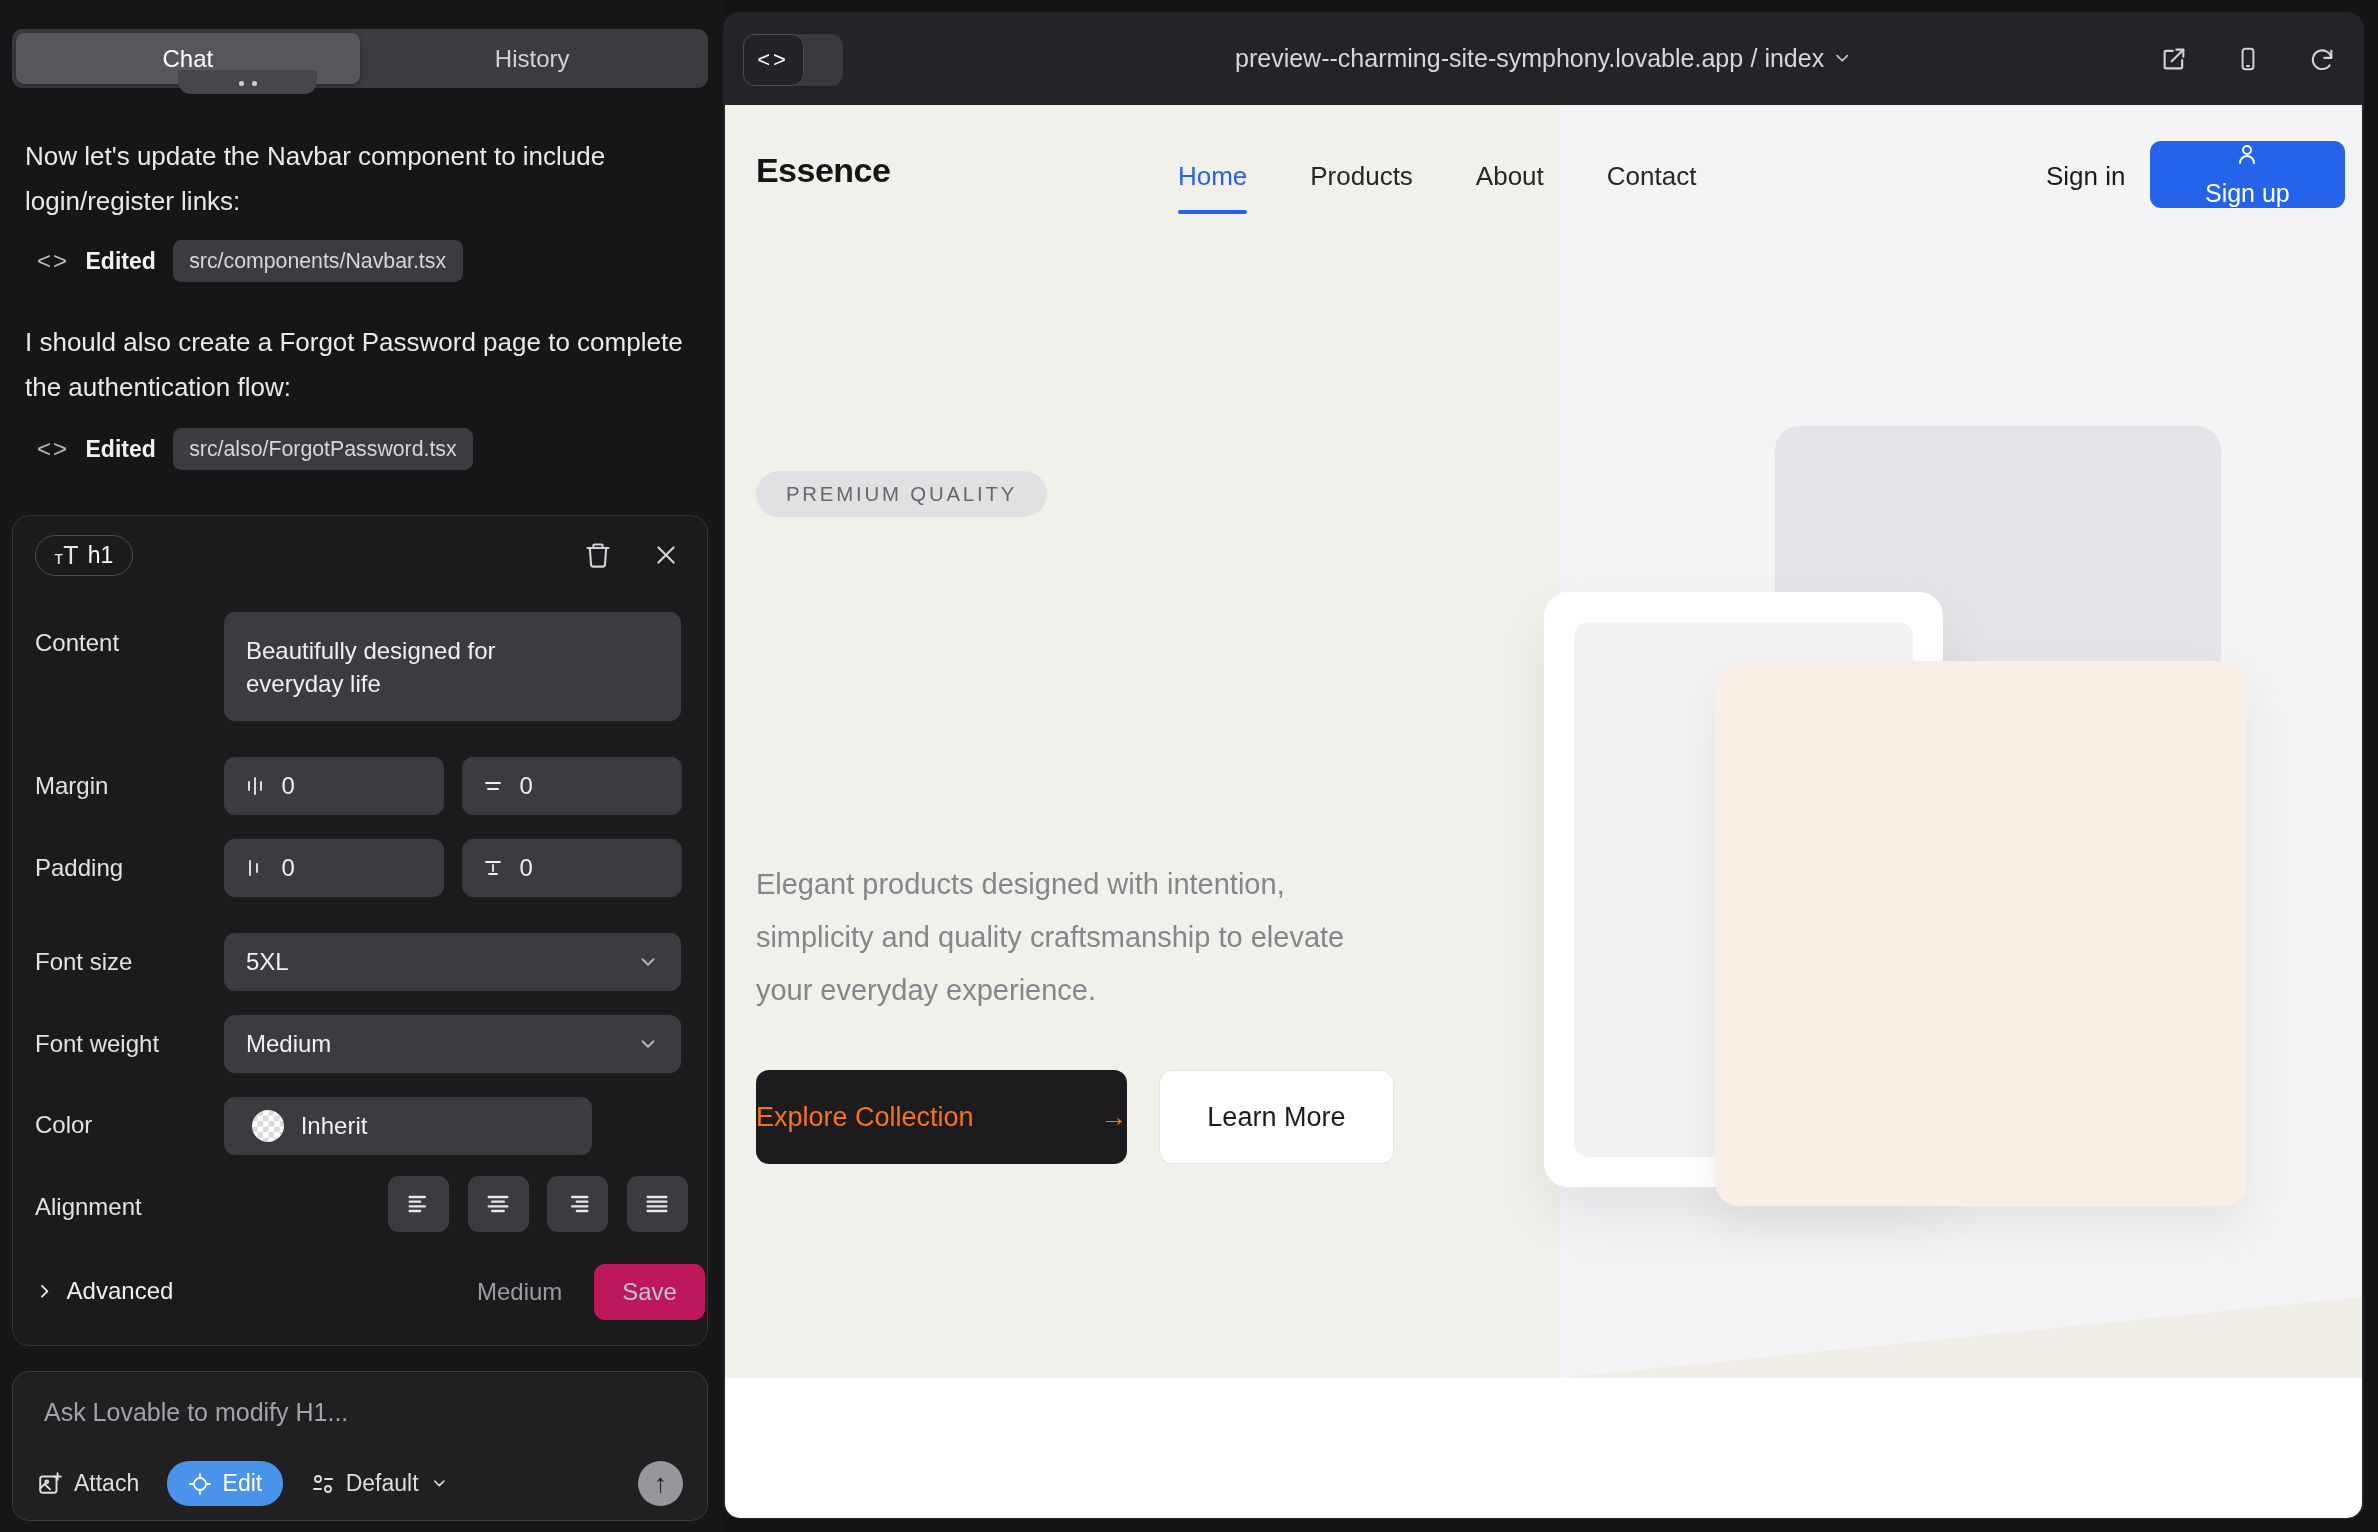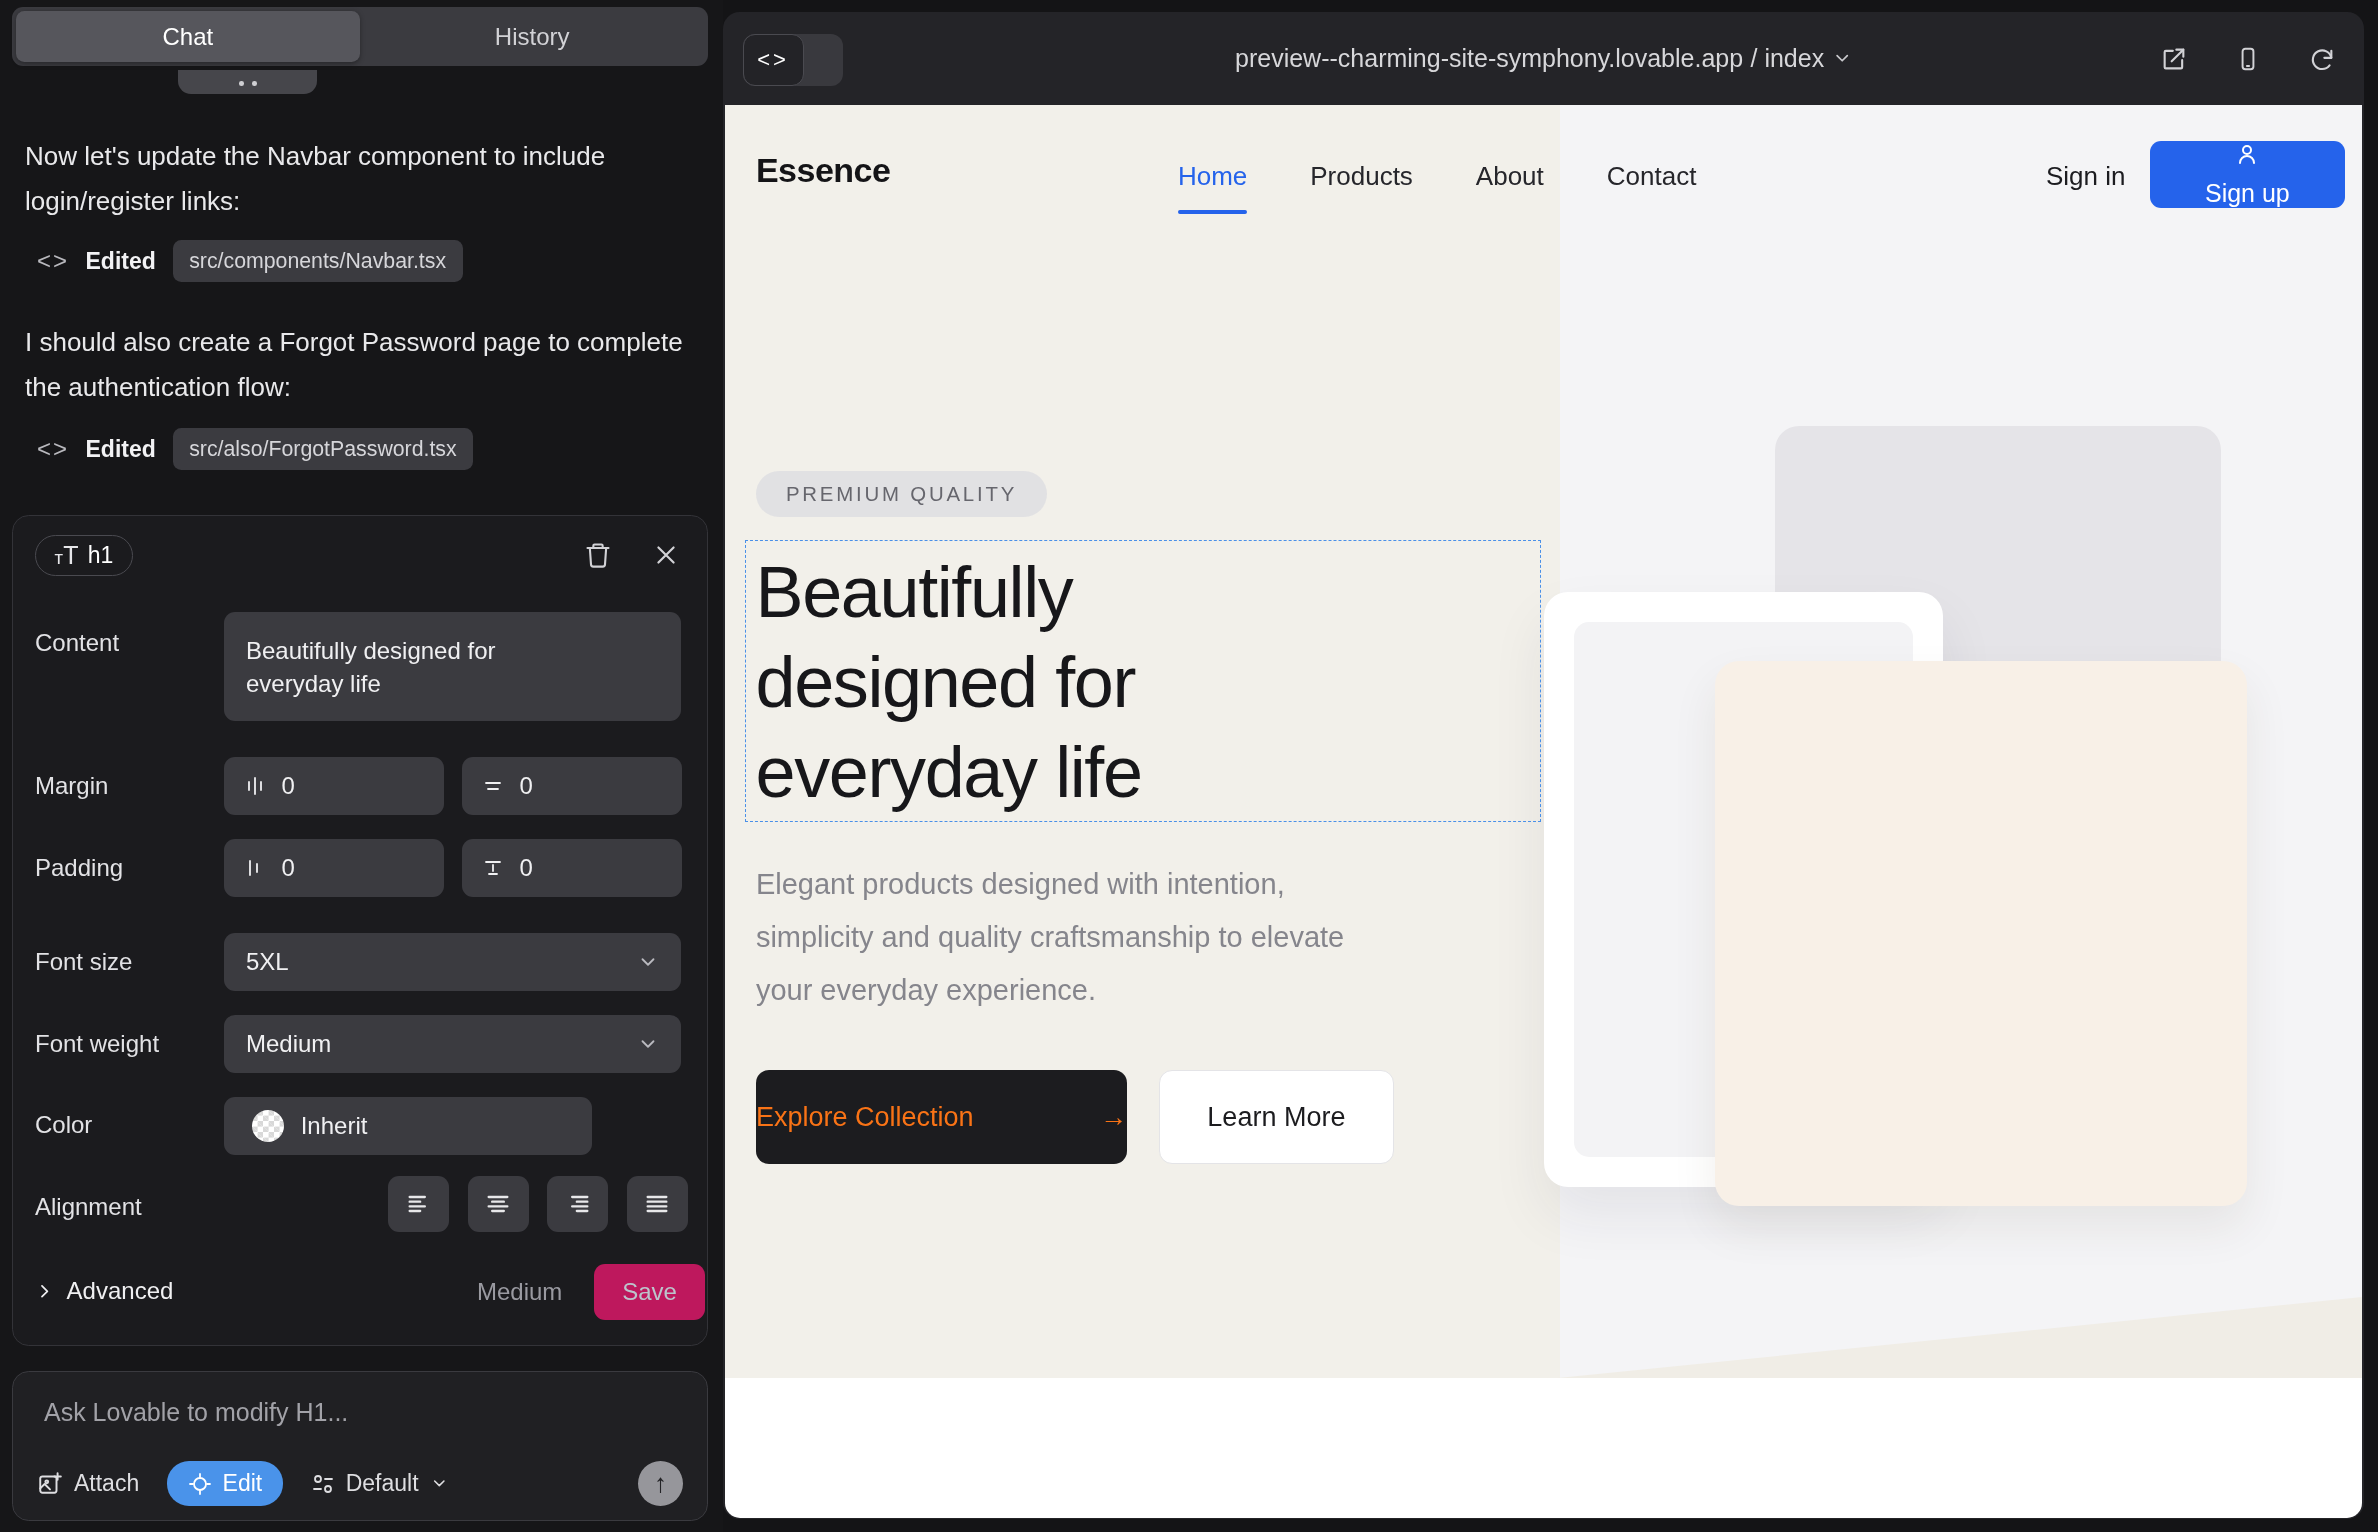--- a/index.html
+++ b/index.html
@@ -3,21 +3,21 @@
 <meta charset="utf-8">
 <style>
   * { margin:0; padding:0; box-sizing:border-box; }
   html,body { background:#0e0e10; }
   body { font-family:"Liberation Sans","DejaVu Sans",sans-serif; }
   .screen { position:relative; width:2378px; height:1532px; background:#141416; overflow:hidden; }
   .abs { position:absolute; }
 
   
   .sidebar { left:0; top:0; width:723px; height:1532px; background:#161618; }
-  .tabbar { left:12px; top:7px; width:696px; height:59px; background:#3b3b40; border-radius:11px; padding:3.7px; display:flex;text-align:center; }
+  .tabbar { left:12px; top:29px; width:696px; height:59px; background:#3b3b40; border-radius:11px; padding:3.7px; display:flex;text-align:center; }
   .tab { flex:1; display:flex; align-items:center; justify-content:center; font-size:24px; color:#d2d2d6; border-radius:8.3px; cursor:pointer; }
   .tab.active { background:#56565c; color:#ffffff; box-shadow:0 1.9px 5.6px rgba(0,0,0,.35); }
   .scroll-chip { left:178px; top:70px; width:139px; height:24px; background:#46464b; border-radius:0 0 13px 13px; }
   .scroll-chip i { position:absolute; top:11px; width:4.6px; height:4.6px; border-radius:50%; background:#cfcfd3; }
   .msg { left:25px; width:668px; color:#e9e9eb; font-size:26px; line-height:45px; }
   .edited-row { left:37px; height:48px; display:flex; align-items:center; gap:16.7px; }
   .code-glyph { color:#b9b9be; font-size:24px; letter-spacing:1.9px; font-weight:400; }
   .edited-label { color:#f2f2f4; font-size:23px; font-weight:700; }
   .file-chip { background:#3b3b40; border-radius:8.3px; padding:8.3px 16.7px; color:#d6d6da; font-size:21.3px; }
 
@@ -372,27 +372,20 @@
                 <circle cx="12" cy="8" r="4"></circle>
                 <path d="M5 21a7 7 0 0 1 14 0"></path>
               </svg>
           </span>
           <span>Sign up</span>
         </div>
       </div>
 
       <div class="abs quality-badge">PREMIUM QUALITY</div>
 
-      <div class="abs selected-box">
-        <h1 class="hero-h1">
-          <span>Beautifully</span>
-          <span>designed for</span>
-          <span>everyday life</span>
-        </h1>
-      </div>
 
       <p class="abs hero-para">Elegant products designed with intention, simplicity and quality craftsmanship to elevate your everyday experience.</p>
 
       <div class="abs cta-row">
         <div class="cta-primary">
           <span>Explore Collection</span>
           <span>→</span>
         </div>
         <div class="cta-secondary">Learn More</div>
       </div>

